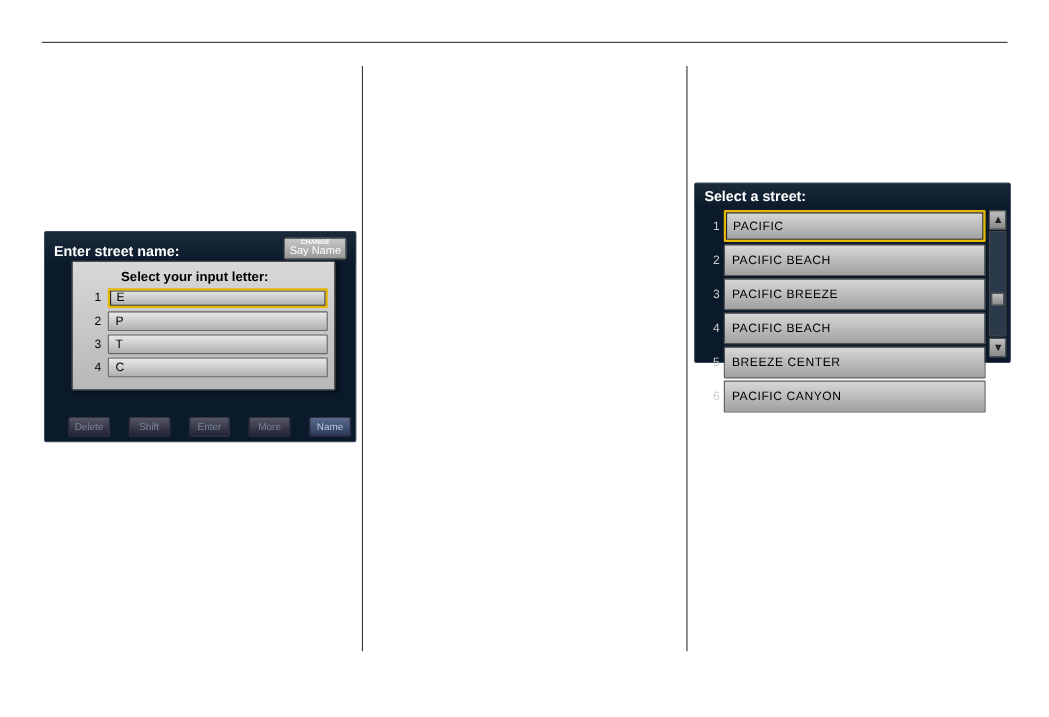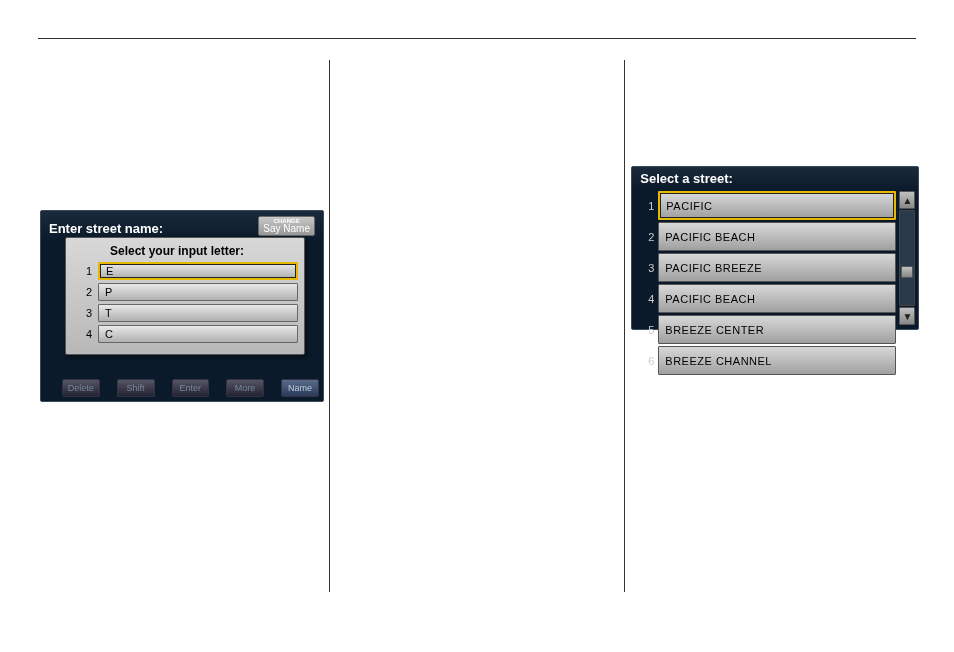--- a/index.html
+++ b/index.html
@@ -298,21 +298,21 @@
         <div class="street-row">
           <div class="num">4</div>
           <div class="cell">PACIFIC BEACH</div>
         </div>
         <div class="street-row">
           <div class="num">5</div>
           <div class="cell">BREEZE CENTER</div>
         </div>
         <div class="street-row">
           <div class="num">6</div>
-          <div class="cell">BREEZE CHANNEL</div>
+          <div class="cell">PACIFIC CANYON</div>
         </div>
       </div>
       <div class="scrollbar">
         <div class="arrow">
           <span>▲</span>
         </div>
         <div class="thumb-track">
           <div class="thumb"></div>
         </div>
         <div class="arrow">

